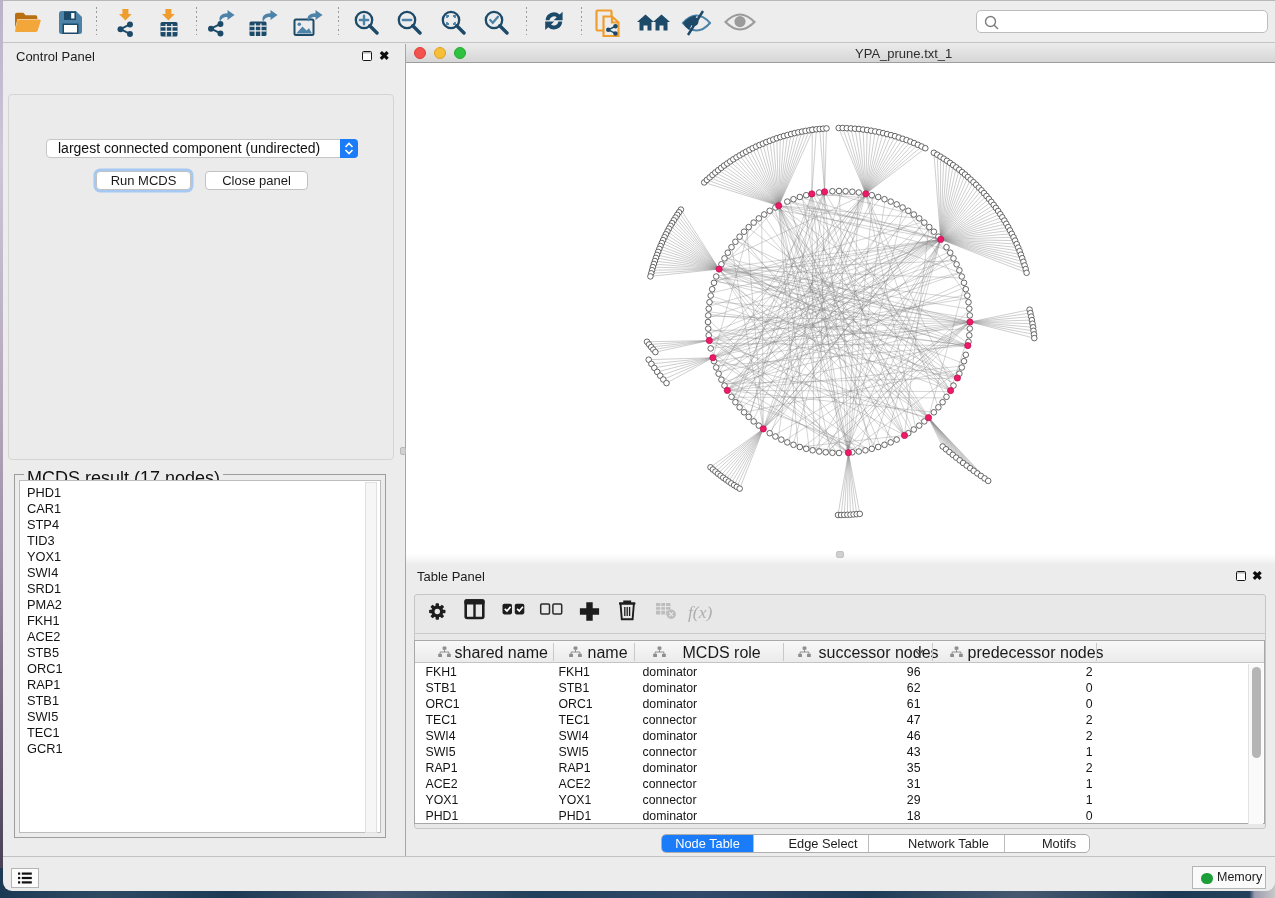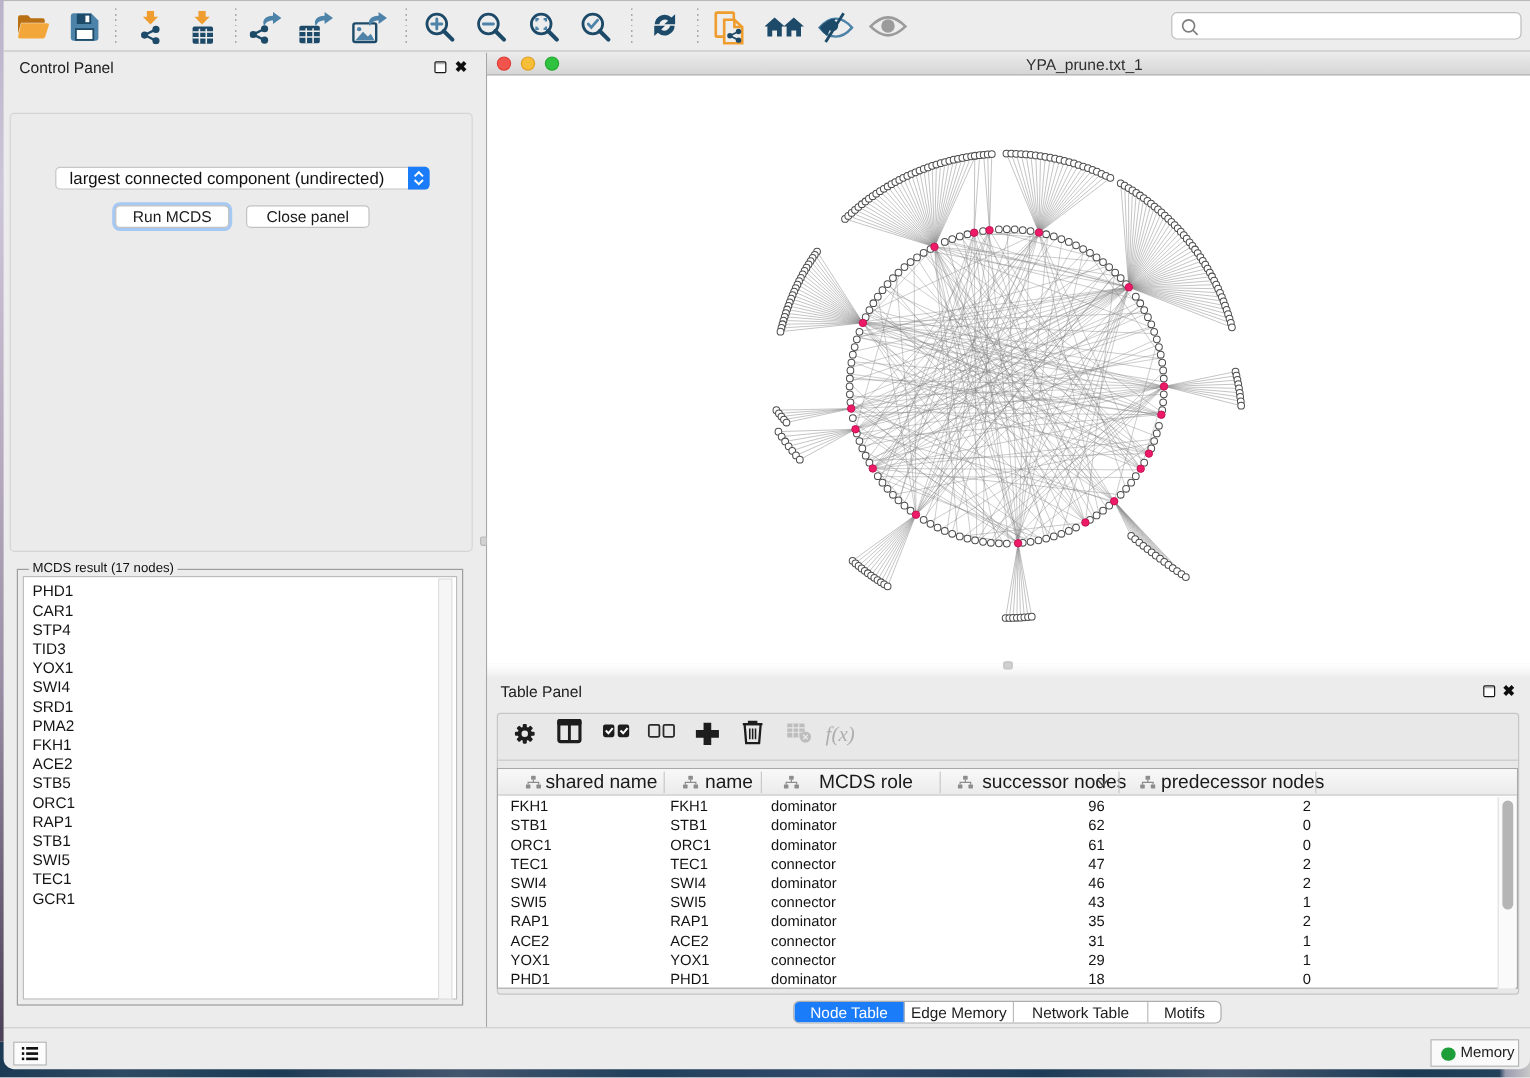--- a/index.html
+++ b/index.html
@@ -31,21 +31,21 @@
 #dropdown { position:absolute; left:37px; top:44px; width:312px; height:19px; background:#fff;
   border:1px solid #c6c6c6; border-radius:4px; font-size:14px; color:#111; line-height:17px; padding-left:11px; }
 #dd-spin { position:absolute; right:-1px; top:-1px; width:18px; height:19px; background:#1a7cf8;
   border-radius:0 4px 4px 0; }
 .btn { position:absolute; background:#fff; border:1px solid #c2c2c2; border-radius:4px;
   font-size:13px; color:#1a1a1a; text-align:center; line-height:17px; }
 #runbtn { left:87px; top:76px; width:95px; height:19px; box-shadow:0 0 0 2.5px #a5c9f3; }
 #closebtn { left:196px; top:76px; width:103px; height:19px; }
 #fieldset { position:absolute; left:11px; top:424px; width:372px; height:370px; }
 #fs-border { position:absolute; left:0; top:6px; width:100%; height:364px; border:1px solid #9d9d9d; }
-#fs-label { position:absolute; left:10px; top:0; background:#ececec; padding:0 3px; font-size:11px; color:#111; }
+#fs-label { position:absolute; left:10px; top:0; background:#ececec; padding:0 3px; font-size:18px; color:#111; }
 #fs-white { position:absolute; left:5px; top:12px; width:362px; height:353px; background:#fff; border:1px solid #bdbdbd; }
 #fs-scroll { position:absolute; right:3px; top:1px; width:12px; height:351px; background:#f6f6f6; border:1px solid #e0e0e0; }
 .li { height:16px; font-size:12.8px; color:#141414; padding-left:6px; line-height:16px; }
 #listbox { position:absolute; left:1px; top:4px; }
 
 #vdiv { left:394px; top:44px; width:12px; height:812px; background:#ececec; border-right:1px solid #a6a6a6; }
 #vdiv-h { left:400px; top:447px; width:5.5px; height:8px; background:#d2d2d2; border:1px solid #b9b9b9; border-radius:2px; }
 
 #nettitle { left:406px; top:44px; width:869px; height:19px;
   background:linear-gradient(#ebebeb,#d6d6d6); border-bottom:1px solid #9d9d9d; }
@@ -67,21 +67,21 @@
 .hsep { position:absolute; top:2px; width:1px; height:18px; background:#c9c9c9; }
 .hlab { position:absolute; top:3px; }
 .orgi { position:absolute; top:5px; }
 .tr { position:relative; height:16px; font-size:12.3px; color:#141414; line-height:16px; }
 .tr span { position:absolute; }
 .c0 { left:11px; } .c1 { left:144px; } .c2 { left:228px; }
 .c3 { left:420px; width:86px; text-align:right; } .c4 { left:590px; width:88px; text-align:right; }
 #tscroll { position:absolute; right:1px; top:23px; width:15px; height:160px; background:#fafafa; border-left:1px solid #e2e2e2; }
 #tthumb { position:absolute; left:3px; top:3px; width:9px; height:91px; background:#b5b5b5; border-radius:5px; }
 #btabs { position:absolute; left:255px; top:269px; height:19px; display:flex; border:1px solid #aeaeae;
-  border-radius:5px; background:#fff; font-size:12.8px; overflow:hidden; }
+  border-radius:5px; background:#fff; font-size:12.8px; overflow:hidden;gap:24px; }
 #btabs div { display:flex; align-items:center; justify-content:center; border-right:1px solid #bcbcbc; color:#1c1c1c; }
 #btabs div:last-child { border-right:none; }
 .selblue { background:#1a7cf8; color:#fff !important; }
 
 #deskback { left:0; top:868px; width:1275px; height:30px;
   background:linear-gradient(90deg,#1d3a54 0%,#2e4a63 8%,#1c3a55 18%,#44556e 30%,#21405b 42%,#32496a 55%,#1e3c57 68%,#46586f 80%,#1d3a54 92%,#24415c 98%,#9b9bb0 98.4%,#c8c8c8 100%); }
 #status { left:3px; top:856px; width:1272px; height:35px; background:#ececec; border-top:1px solid #c2c2c2;
   border-radius:0 0 9px 9px; }
 #listbtn { position:absolute; left:8px; top:11px; width:27.5px; height:20px; background:#fcfcfc;
   border:1px solid #b5b5b5; }
@@ -1144,21 +1144,21 @@
           <span class="c3">18</span>
           <span class="c4">0</span>
         </div>
     </div>
     <div id="tscroll">
         <div id="tthumb"></div>
       </div>
   </div>
   <div id="btabs">
     <div style="width:92px" class="selblue">Node Table</div>
-    <div style="width:91px">Edge Memory</div>
+    <div style="width:91px">Edge Select</div>
     <div style="width:112px">Network Table</div>
     <div style="width:60px">Motifs</div>
   </div>
 </div>
 
 <div class="abs" id="deskback"></div>
 <div class="abs" id="status">
   <div id="listbtn">
       <svg width="14" height="12" viewBox="0 0 14 12" style="position:absolute;left:6px;top:3px">
     <g fill="#111">

